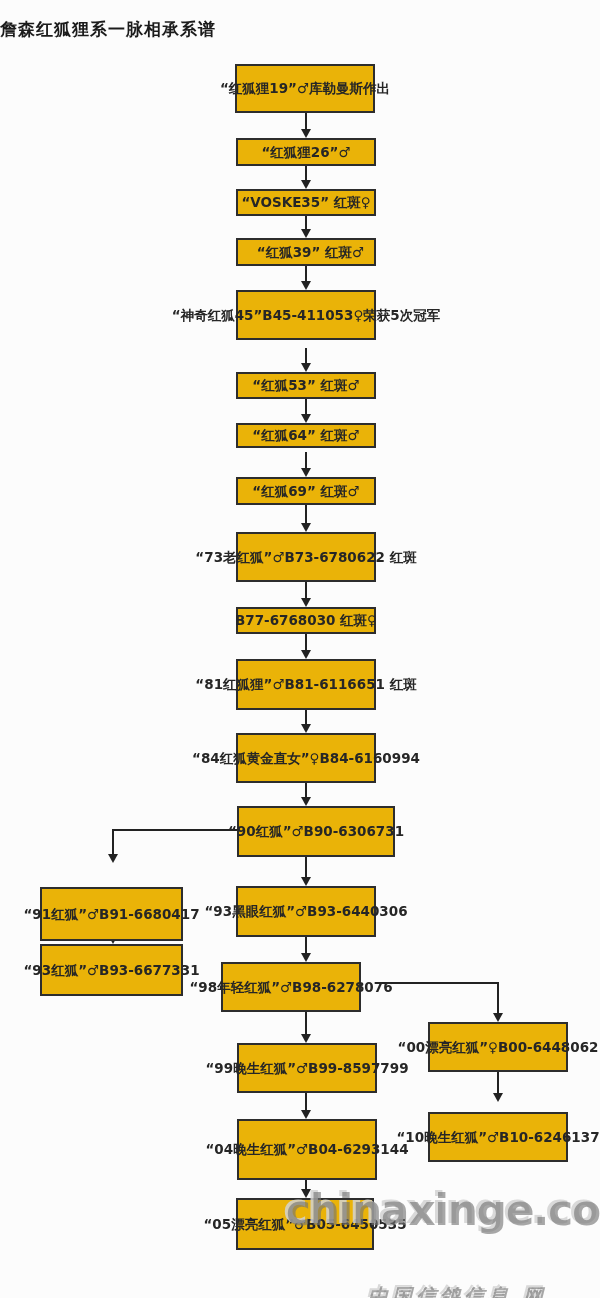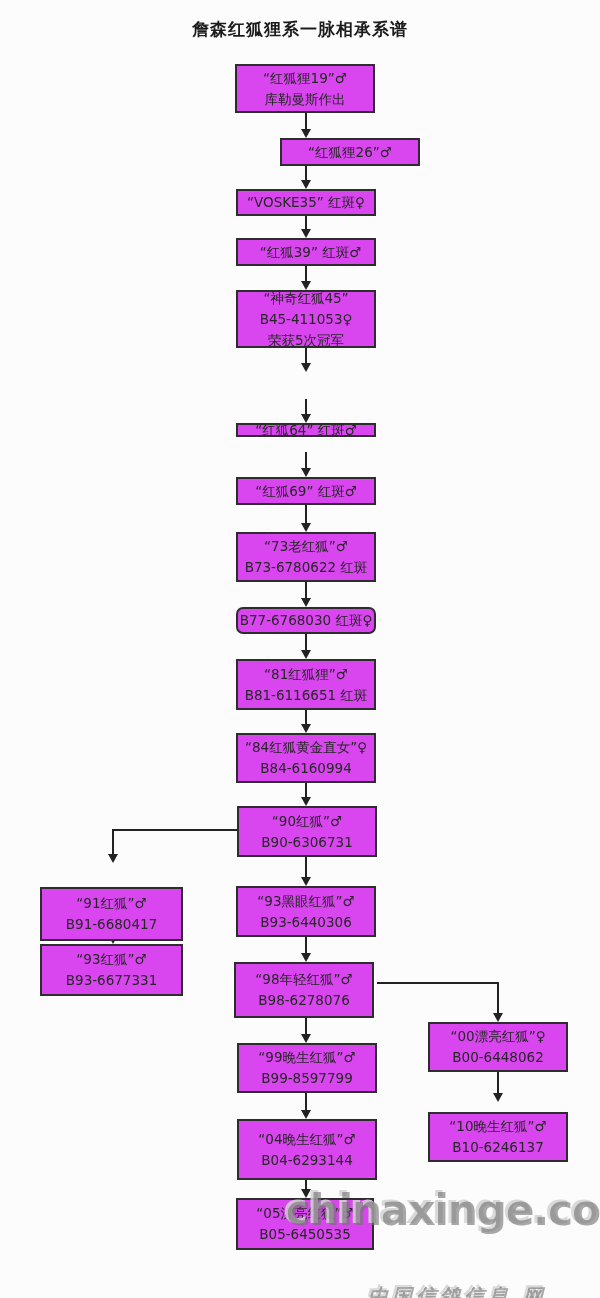--- a/index.html
+++ b/index.html
@@ -13,36 +13,37 @@
     height:1298px;
     background:#fcfcfc;
     overflow:hidden;
     margin:0 auto;
   }
   .title{
     position:absolute;
     top:18px;
     left:0;
     width:100%;
-    text-align:center;
+    text-align:left;
     font-size:17px;
     font-weight:bold;
     letter-spacing:1px;
     color:#1b1b1b;
   }
   .node{
     position:absolute;
     box-sizing:border-box;
     border:2px solid #2d2d2d;
-    background:#d946ef;
+    background:#eab308;
     display:flex;
-    flex-direction:column;
+    flex-direction:row;
     justify-content:center;
     align-items:center;
     z-index:2;
+    font-weight:bold;
   }
   .node .line{
     font-size:13.5px;
     line-height:21px;
     color:#262626;
     white-space:nowrap;
     text-align:center;
   }
   .vline{
     position:absolute;
@@ -95,87 +96,90 @@
 
 <div class="canvas">
 
   <div class="title">詹森红狐狸系一脉相承系谱</div>
 
   <div class="node" style="left:235px;top:64px;width:140px;height:49px;">
     <div class="line">“红狐狸19”♂</div>
     <div class="line">库勒曼斯作出</div>
   </div>
 
-  <div class="node" style="left:236px;top:138px;width:140px;height:28px;margin-left:44px;">
+  <div class="node" style="left:236px;top:138px;width:140px;height:28px;">
     <div class="line">“红狐狸26”♂</div>
   </div>
 
   <div class="node" style="left:236px;top:189px;width:140px;height:27px;">
     <div class="line">“VOSKE35” 红斑♀</div>
   </div>
 
   <div class="node" style="left:236px;top:238px;width:140px;height:28px;padding-left:9px;">
     <div class="line">“红狐39” 红斑♂</div>
   </div>
 
-  <div class="node" style="left:236px;top:290px;width:140px;height:58px;align-items:center;">
+  <div class="node" style="left:236px;top:290px;width:140px;height:50px;align-items:center;">
     <div class="line">“神奇红狐45”</div>
     <div class="line">B45-411053♀</div>
     <div class="line">荣获5次冠军</div>
   </div>
 
-
-  <div class="node" style="left:236px;top:423px;width:140px;height:14px;">
+  <div class="node" style="left:236px;top:372px;width:140px;height:27px;">
+    <div class="line">“红狐53” 红斑♂</div>
+  </div>
+
+  <div class="node" style="left:236px;top:423px;width:140px;height:25px;">
     <div class="line">“红狐64” 红斑♂</div>
   </div>
 
   <div class="node" style="left:236px;top:477px;width:140px;height:28px;">
     <div class="line">“红狐69” 红斑♂</div>
   </div>
 
   <div class="node" style="left:236px;top:532px;width:140px;height:50px;">
     <div class="line">“73老红狐”♂</div>
     <div class="line">B73-6780622 红斑</div>
   </div>
 
-  <div class="node" style="left:236px;top:607px;width:140px;height:27px;border-radius:7px;">
+  <div class="node" style="left:236px;top:607px;width:140px;height:27px;">
     <div class="line">B77-6768030 红斑♀</div>
   </div>
 
   <div class="node" style="left:236px;top:659px;width:140px;height:51px;">
     <div class="line">“81红狐狸”♂</div>
     <div class="line">B81-6116651 红斑</div>
   </div>
 
   <div class="node" style="left:236px;top:733px;width:140px;height:50px;">
     <div class="line">“84红狐黄金直女”♀</div>
     <div class="line">B84-6160994</div>
   </div>
 
-  <div class="node" style="left:237px;top:806px;width:140px;height:51px;">
+  <div class="node" style="left:237px;top:806px;width:158px;height:51px;">
     <div class="line">“90红狐”♂</div>
     <div class="line">B90-6306731</div>
   </div>
 
   <div class="node" style="left:40px;top:863px;width:143px;height:54px;margin-top:24px;">
     <div class="line">“91红狐”♂</div>
     <div class="line">B91-6680417</div>
   </div>
 
   <div class="node" style="left:40px;top:944px;width:143px;height:52px;">
     <div class="line">“93红狐”♂</div>
     <div class="line">B93-6677331</div>
   </div>
 
   <div class="node" style="left:236px;top:886px;width:140px;height:51px;">
     <div class="line">“93黑眼红狐”♂</div>
     <div class="line">B93-6440306</div>
   </div>
 
-  <div class="node" style="left:234px;top:962px;width:140px;height:56px;">
+  <div class="node" style="left:221px;top:962px;width:140px;height:50px;">
     <div class="line">“98年轻红狐”♂</div>
     <div class="line">B98-6278076</div>
   </div>
 
   <div class="node" style="left:428px;top:1022px;width:140px;height:50px;">
     <div class="line">“00漂亮红狐”♀</div>
     <div class="line">B00-6448062</div>
   </div>
 
   <div class="node" style="left:428px;top:1102px;width:140px;height:50px;margin-top:10px;">

